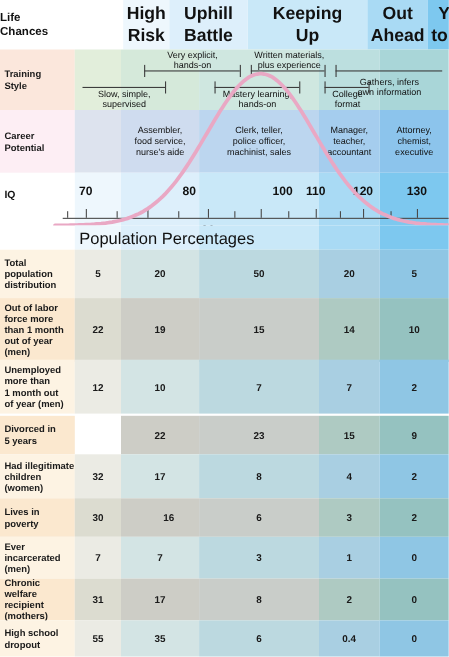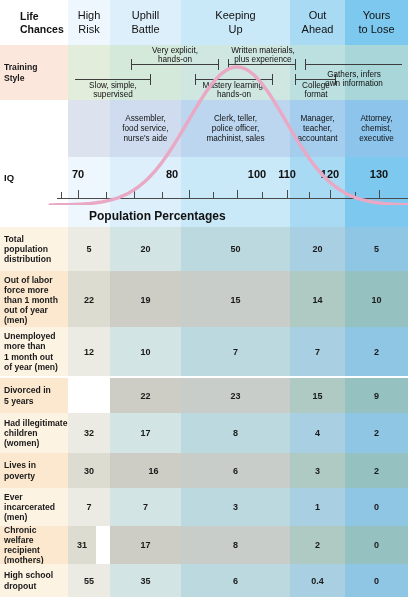--- a/index.html
+++ b/index.html
@@ -29,27 +29,28 @@
     display: flex; align-items: center; justify-content: center;
     font-size: 9px; font-weight: bold; color: #1a1a1a;
     height: 100%;
   }
 
   
   #header-band { top: 0; height: 45px; }
   .hdr {
     display: flex; align-items: center; justify-content: center;
     text-align: center;
-    font-size: 11px; font-weight: normal; color: #111;
+    font-size: 16px; font-weight: bold; color: #111;
     line-height: 1.2;
+    margin-left: 44px;
   }
   #hdr-life {
     position: absolute; top: 0; left: 0; width: 63px; height: 100%;
     display: flex; align-items: center; justify-content: flex-start;
-    padding-left: 20px; text-align: left;
+    padding-left: 0; text-align: left;
     font-size: 10.5px; font-weight: bold; color: #111; line-height: 1.2;
     background: #ffffff;
   }
 
   
   #training-band { top: 45px; height: 55px; }
   #training-band .label-cell { background: #fbe7dc; }
   .tr-line {
     position: absolute; height: 1px; background: #3d3d3d;
   }
@@ -95,21 +96,21 @@
   #curve-svg {
     position: absolute; left: 0; top: 45px;
     width: 408px; height: 160px;
     pointer-events: none;
   }
 
   
   #pop-band { top: 205px; height: 22px; }
   #pop-title {
     position: absolute; left: 72px; top: 4px;
-    font-size: 12px; font-weight: bold; color: #111; margin-left: 17px;
+    font-size: 15px; font-weight: normal; color: #111;
   }
 
   
   .data-row .label-cell {
     font-size: 8.6px; font-weight: bold;
   }
 </style>
 </head>
 <body>
 
@@ -149,20 +150,21 @@
       <div class="tr-line" style="left: 295px; width: 40px; top: 34px;"></div>
       <div class="tr-tick" style="left: 295px; top: 29px; height: 11px;"></div>
       <div class="tr-tick" style="left: 335px; top: 29px; height: 11px;"></div>
       <div class="tr-text" style="left: 293px; width: 46px; top: 36px;">College<br>format</div>
       <div class="tr-line" style="left: 305px; width: 97px; top: 19px;"></div>
       <div class="tr-tick" style="left: 305px; top: 14px; height: 11px;"></div>
       <div class="tr-text" style="left: 304px; width: 100px; top: 1px; margin-top: 24px;">Gathers, infers<br>own information</div>
     </div>
 
   <div class="row" id="career-band">
+    <div class="label-cell">Career<br>Potential</div>
   <div class="cell" style="left: 68px; width: 42px; background: rgb(221, 227, 238);">
         <div class="career-text"></div>
       </div>
       <div class="cell" style="left: 110px; width: 71px; background: rgb(207, 220, 239);">
         <div class="career-text">Assembler,<br>food service,<br>nurse's aide</div>
       </div>
       <div class="cell" style="left: 181px; width: 109px; background: rgb(188, 214, 239);">
         <div class="career-text">Clerk, teller,<br>police officer,<br>machinist, sales</div>
       </div>
       <div class="cell" style="left: 290px; width: 55px; background: rgb(165, 205, 238);">
@@ -339,21 +341,21 @@
         </div>
         <div class="cell" style="left: 290px; width: 55px; background: rgb(169, 207, 226);">
           <div class="num">1</div>
         </div>
         <div class="cell" style="left: 345px; width: 63px; background: rgb(143, 198, 228);">
           <div class="num">0</div>
         </div>
       </div>
       <div class="row data-row" style="top: 526px; height: 38px;">
         <div class="label-cell" style="background: rgb(251, 232, 207);">Chronic welfare<br>recipient<br>(mothers)</div>
-        <div class="cell" style="left: 68px; width: 28px; background: rgb(220, 220, 208);">
+        <div class="cell" style="left: 68px; width: 42px; background: rgb(220, 220, 208);">
           <div class="num">31</div>
         </div>
         <div class="cell" style="left: 110px; width: 71px; background: rgb(205, 205, 198);">
           <div class="num">17</div>
         </div>
         <div class="cell" style="left: 181px; width: 109px; background: rgb(201, 205, 201);">
           <div class="num">8</div>
         </div>
         <div class="cell" style="left: 290px; width: 55px; background: rgb(174, 202, 194);">
           <div class="num">2</div>

